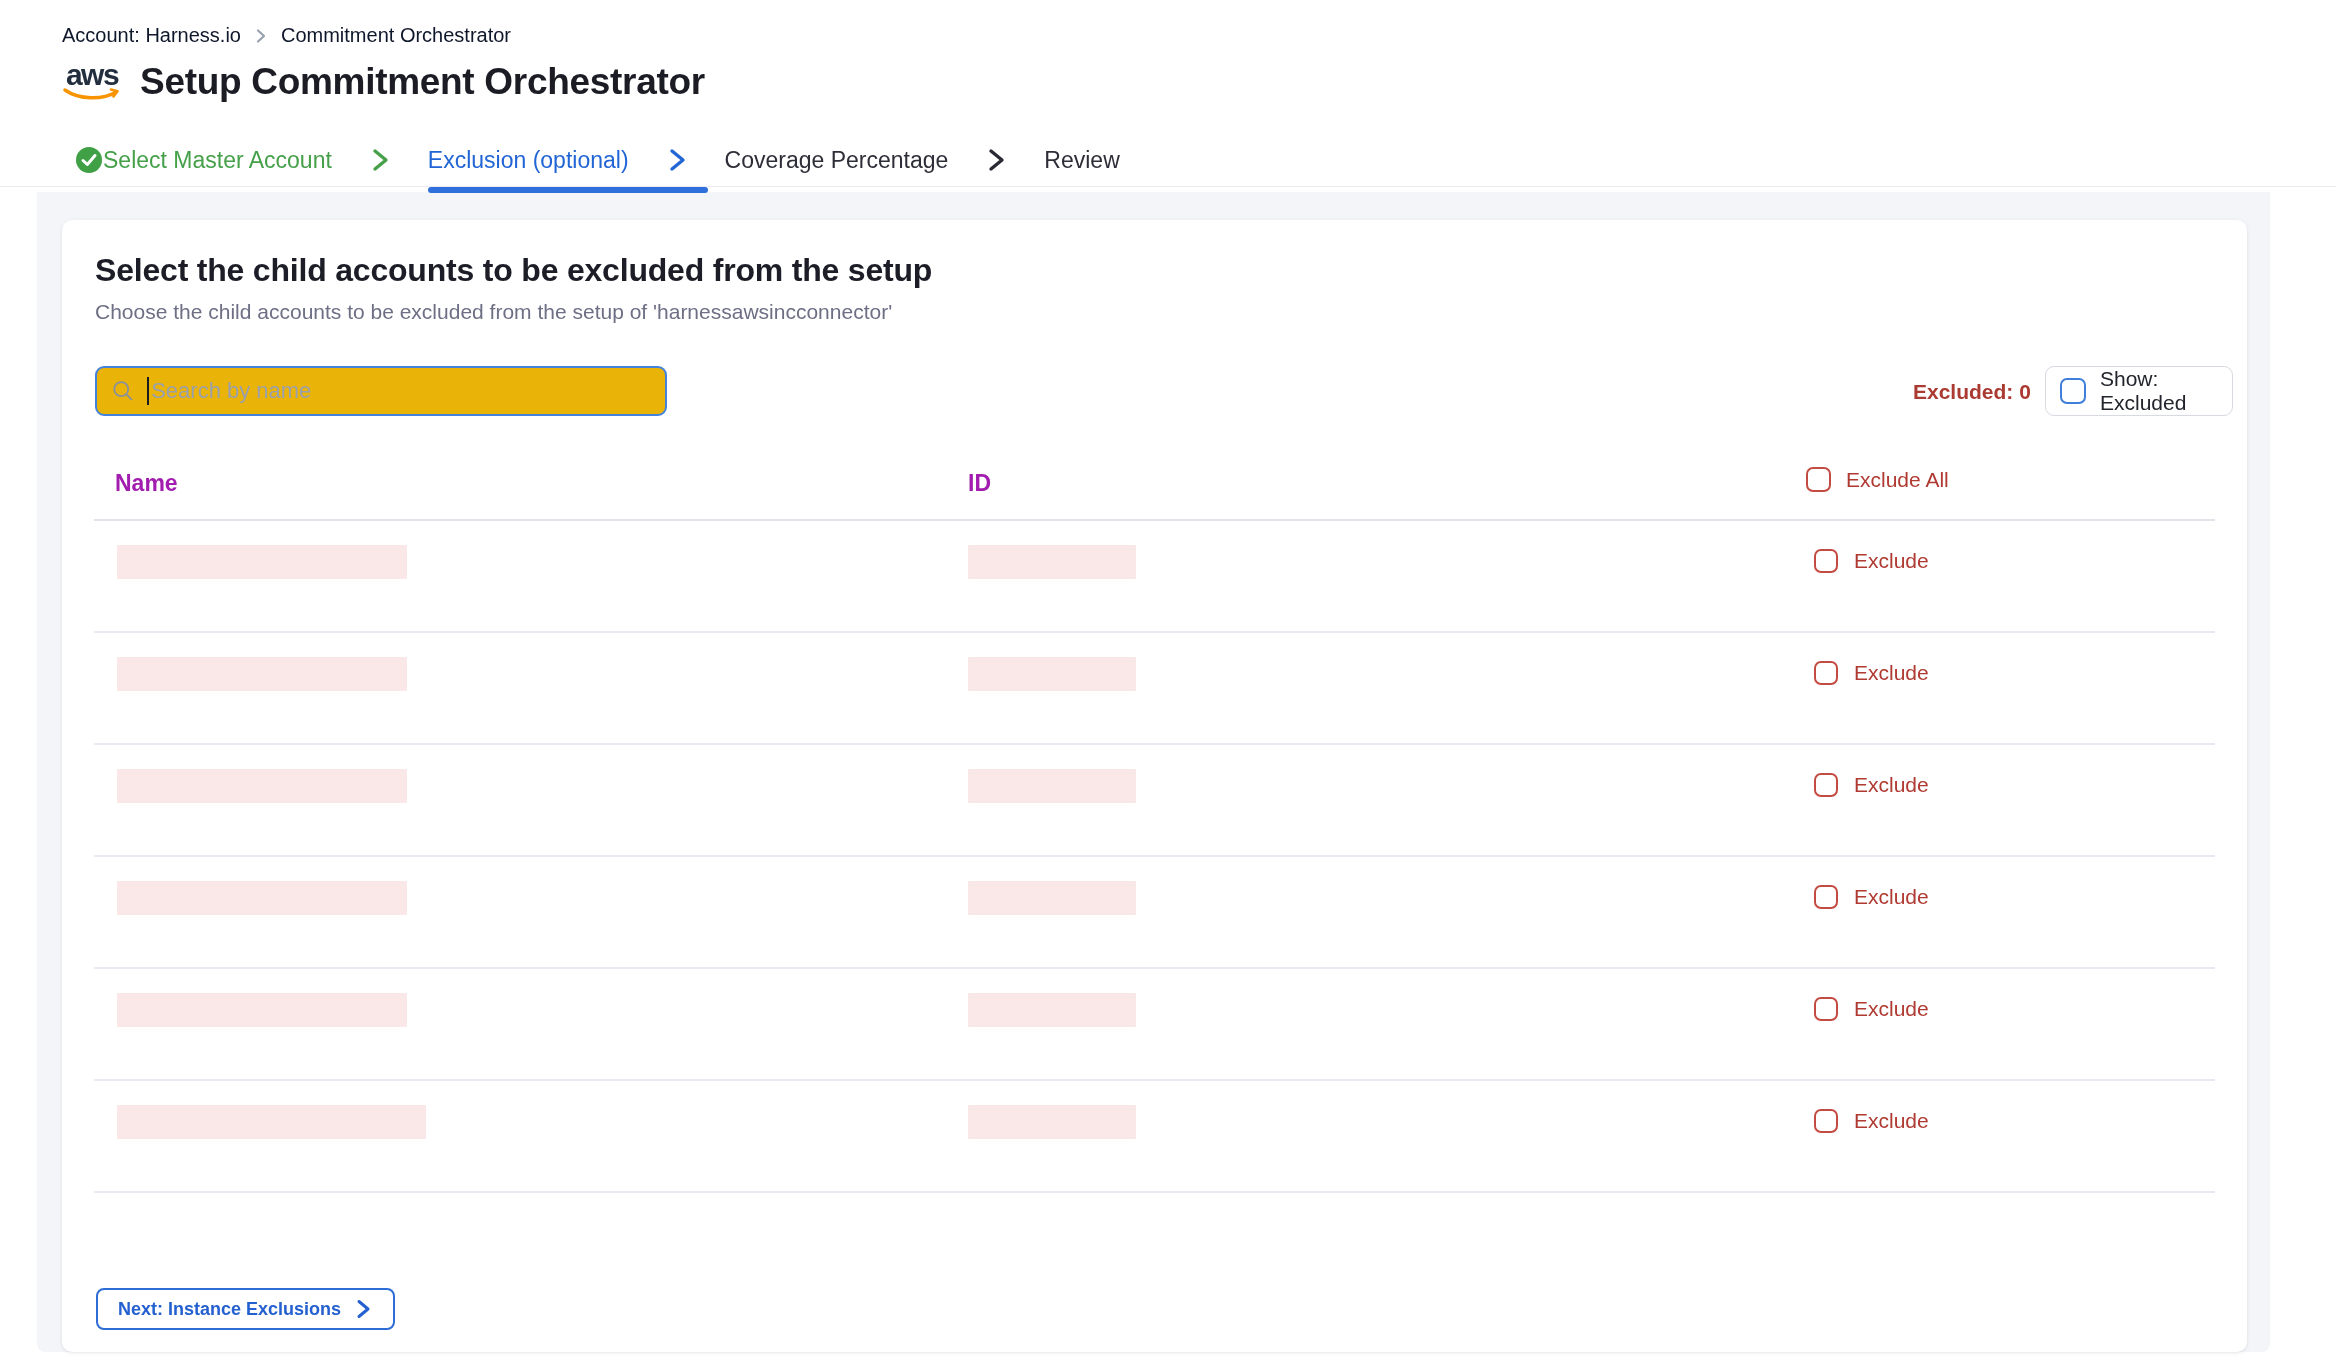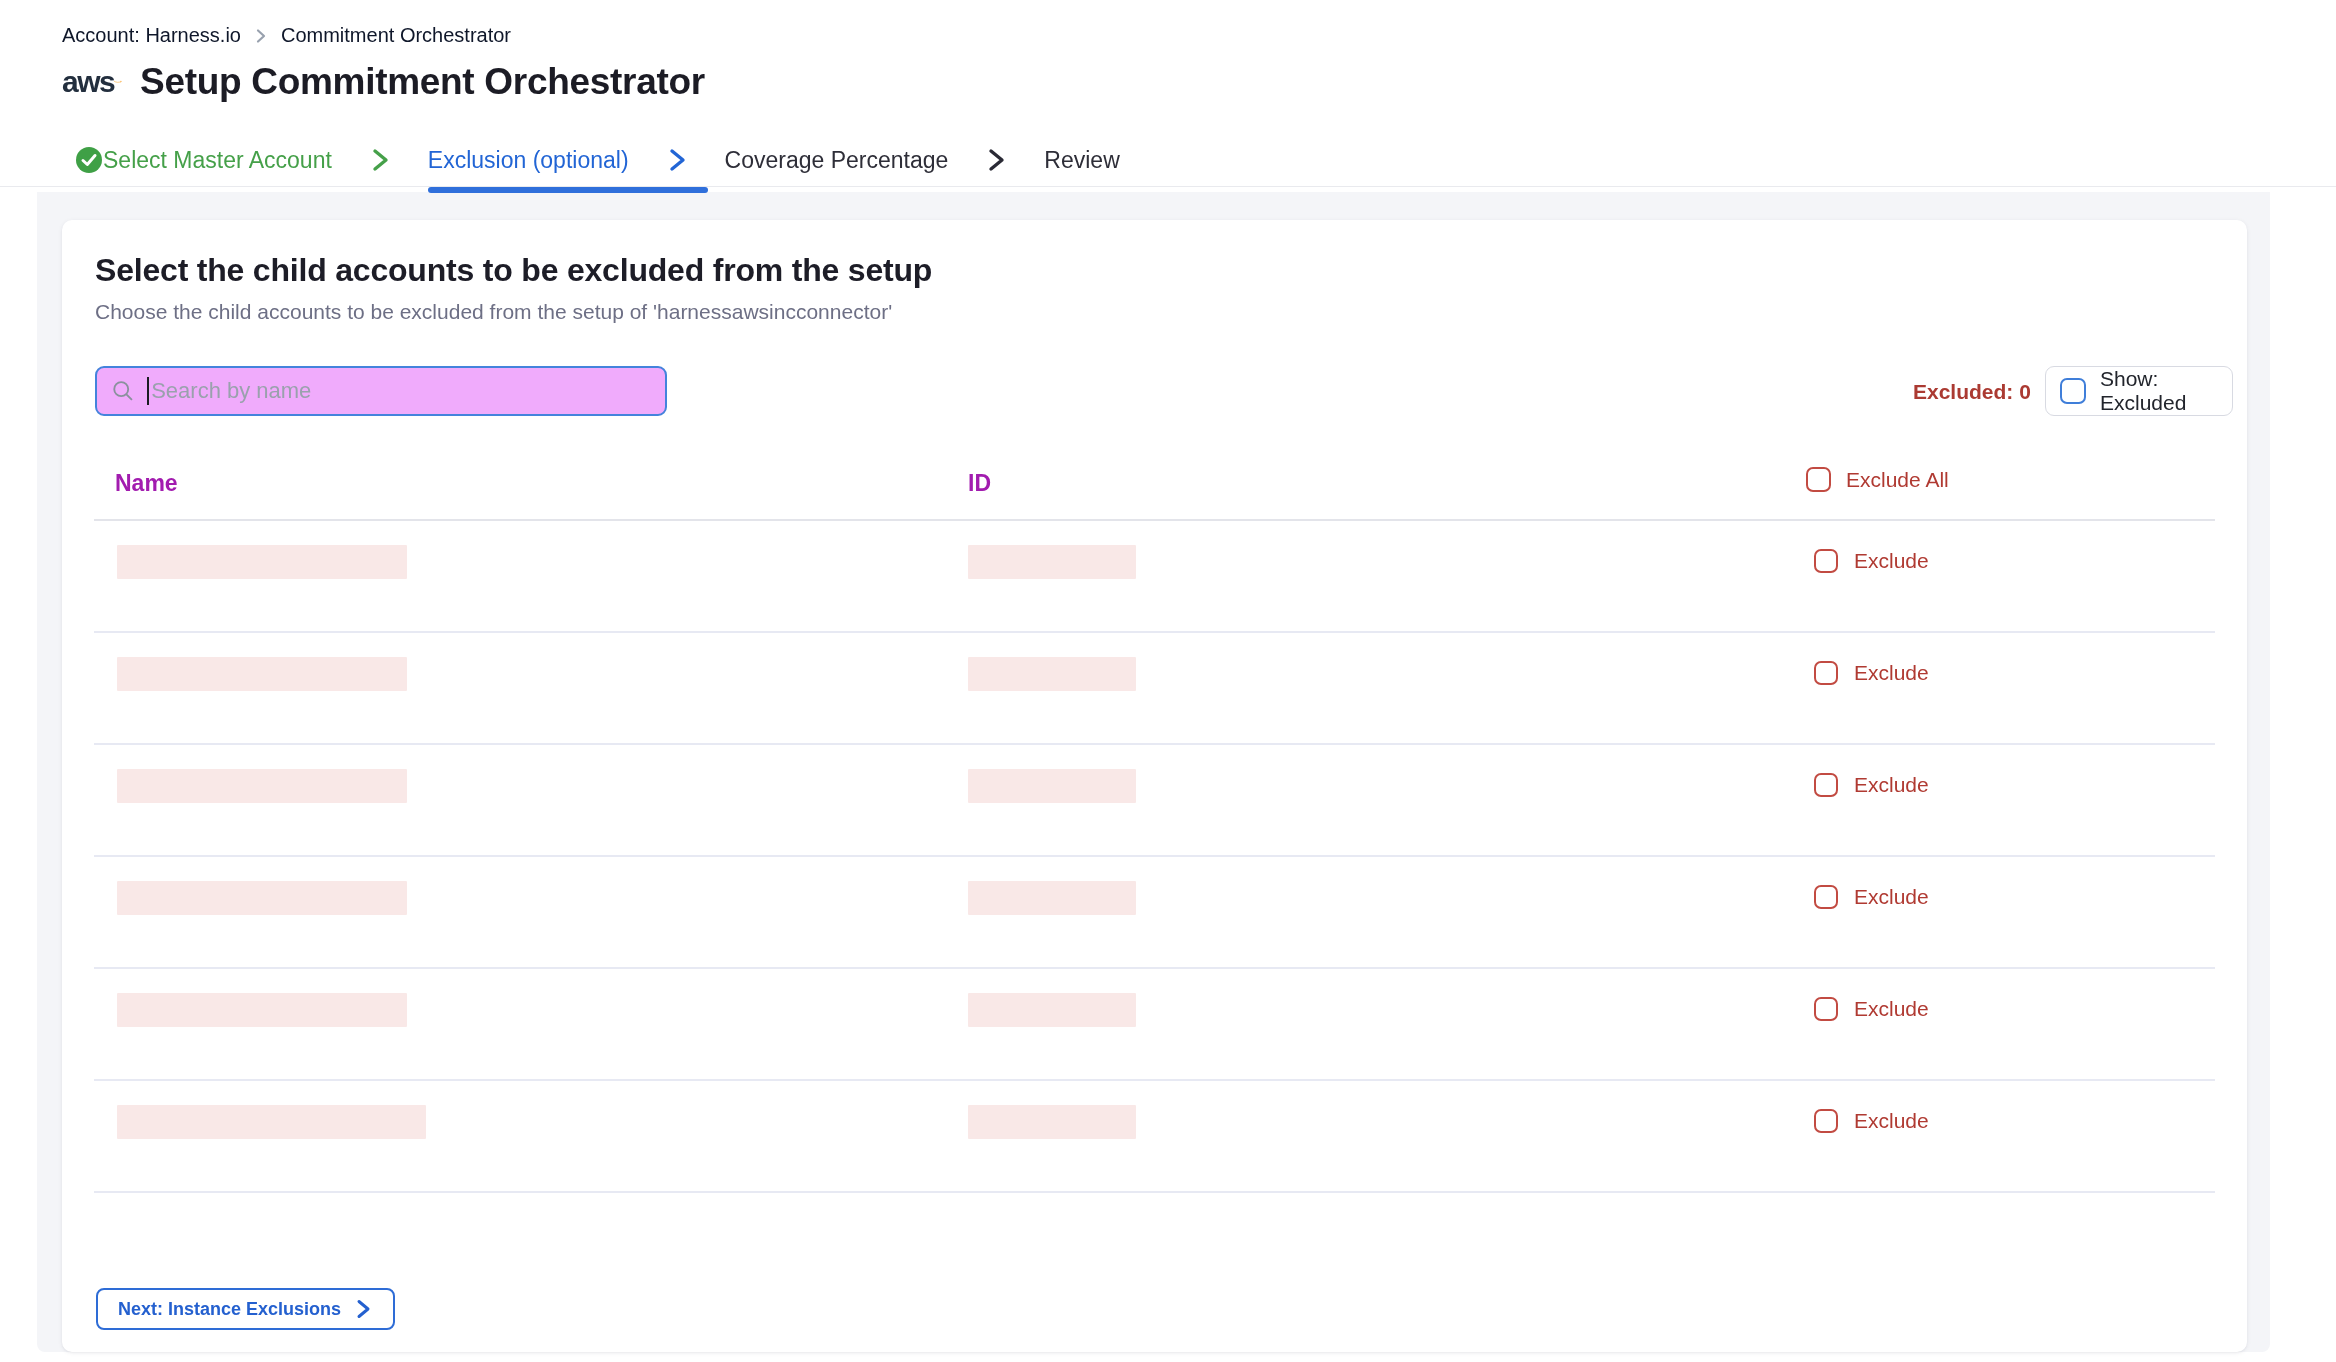--- a/index.html
+++ b/index.html
@@ -25,21 +25,21 @@
     display: flex; align-items: center; gap: 12px;
     font-size: 20px; font-weight: 500; color: #2065d4;
   }
   .breadcrumb a { color: #0f172a; text-decoration: none; cursor: pointer; }
   .crumb-sep { display: flex; align-items: center; }
 
   .title-row {
     position: absolute; left: 62px; top: 52px; height: 60px;
     display: flex; align-items: center; gap: 18px;
   }
-  .aws-logo { display: flex; align-items: center; width: 60px; justify-content: space-between; }
+  .aws-logo { display: flex; flex-direction: column; align-items: center; width: 60px; justify-content: space-between; }
   .aws-logo .aws-text {
     font-weight: 700; font-size: 30px; letter-spacing: -1.5px;
     color: #232f3e; line-height: 26px;
   }
   .page-title { font-size: 37px; font-weight: 700; color: #1c1c25; letter-spacing: -0.3px; }
 
   
   .stepper {
     position: absolute; left: 75px; top: 138px; height: 44px;
     display: flex; align-items: center; gap: 36px;
@@ -71,21 +71,21 @@
     font-size: 32px; font-weight: 700; color: #1d1d27; letter-spacing: -0.2px;
   }
   .panel-subheading {
     position: absolute; left: 33px; top: 80px;
     font-size: 21px; font-weight: 400; color: #6d6f85;
   }
 
   
   .search-box {
     position: absolute; left: 33px; top: 146px; width: 572px; height: 50px;
-    border: 2px solid #4483dc; border-radius: 9px; background: #f0abfc;
+    border: 2px solid #4483dc; border-radius: 9px; background: #eab308;
     display: flex; align-items: center; padding: 0 14px;
   }
   .search-box .caret {
     width: 2px; height: 28px; background: #1b1b22; margin-left: 12px; flex: 0 0 auto;
   }
   .search-box input {
     border: none; outline: none; background: transparent;
     font-family: inherit; font-size: 22px; color: #2c2c36;
     padding-left: 2px; width: 100%;
   }

